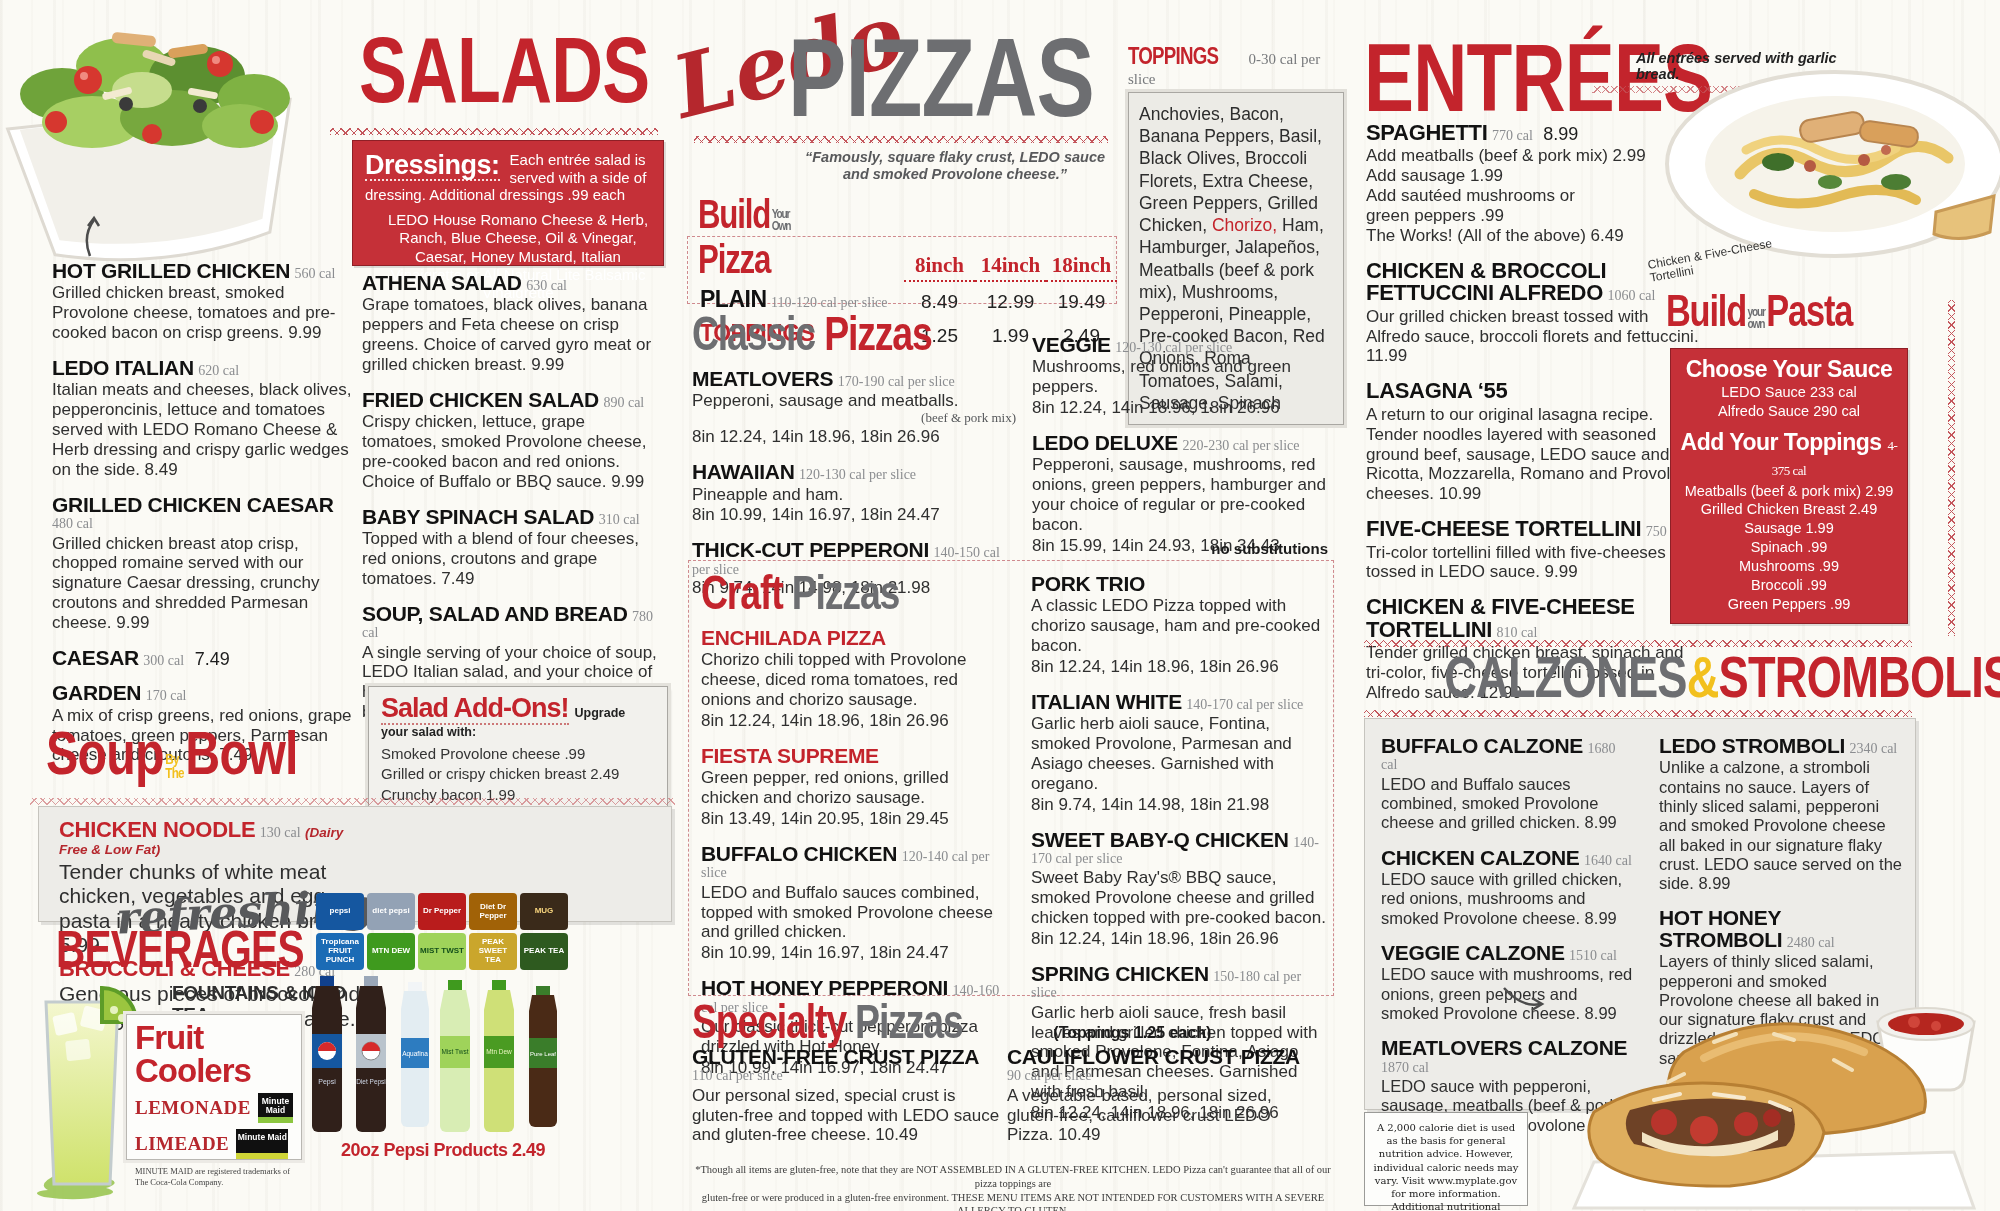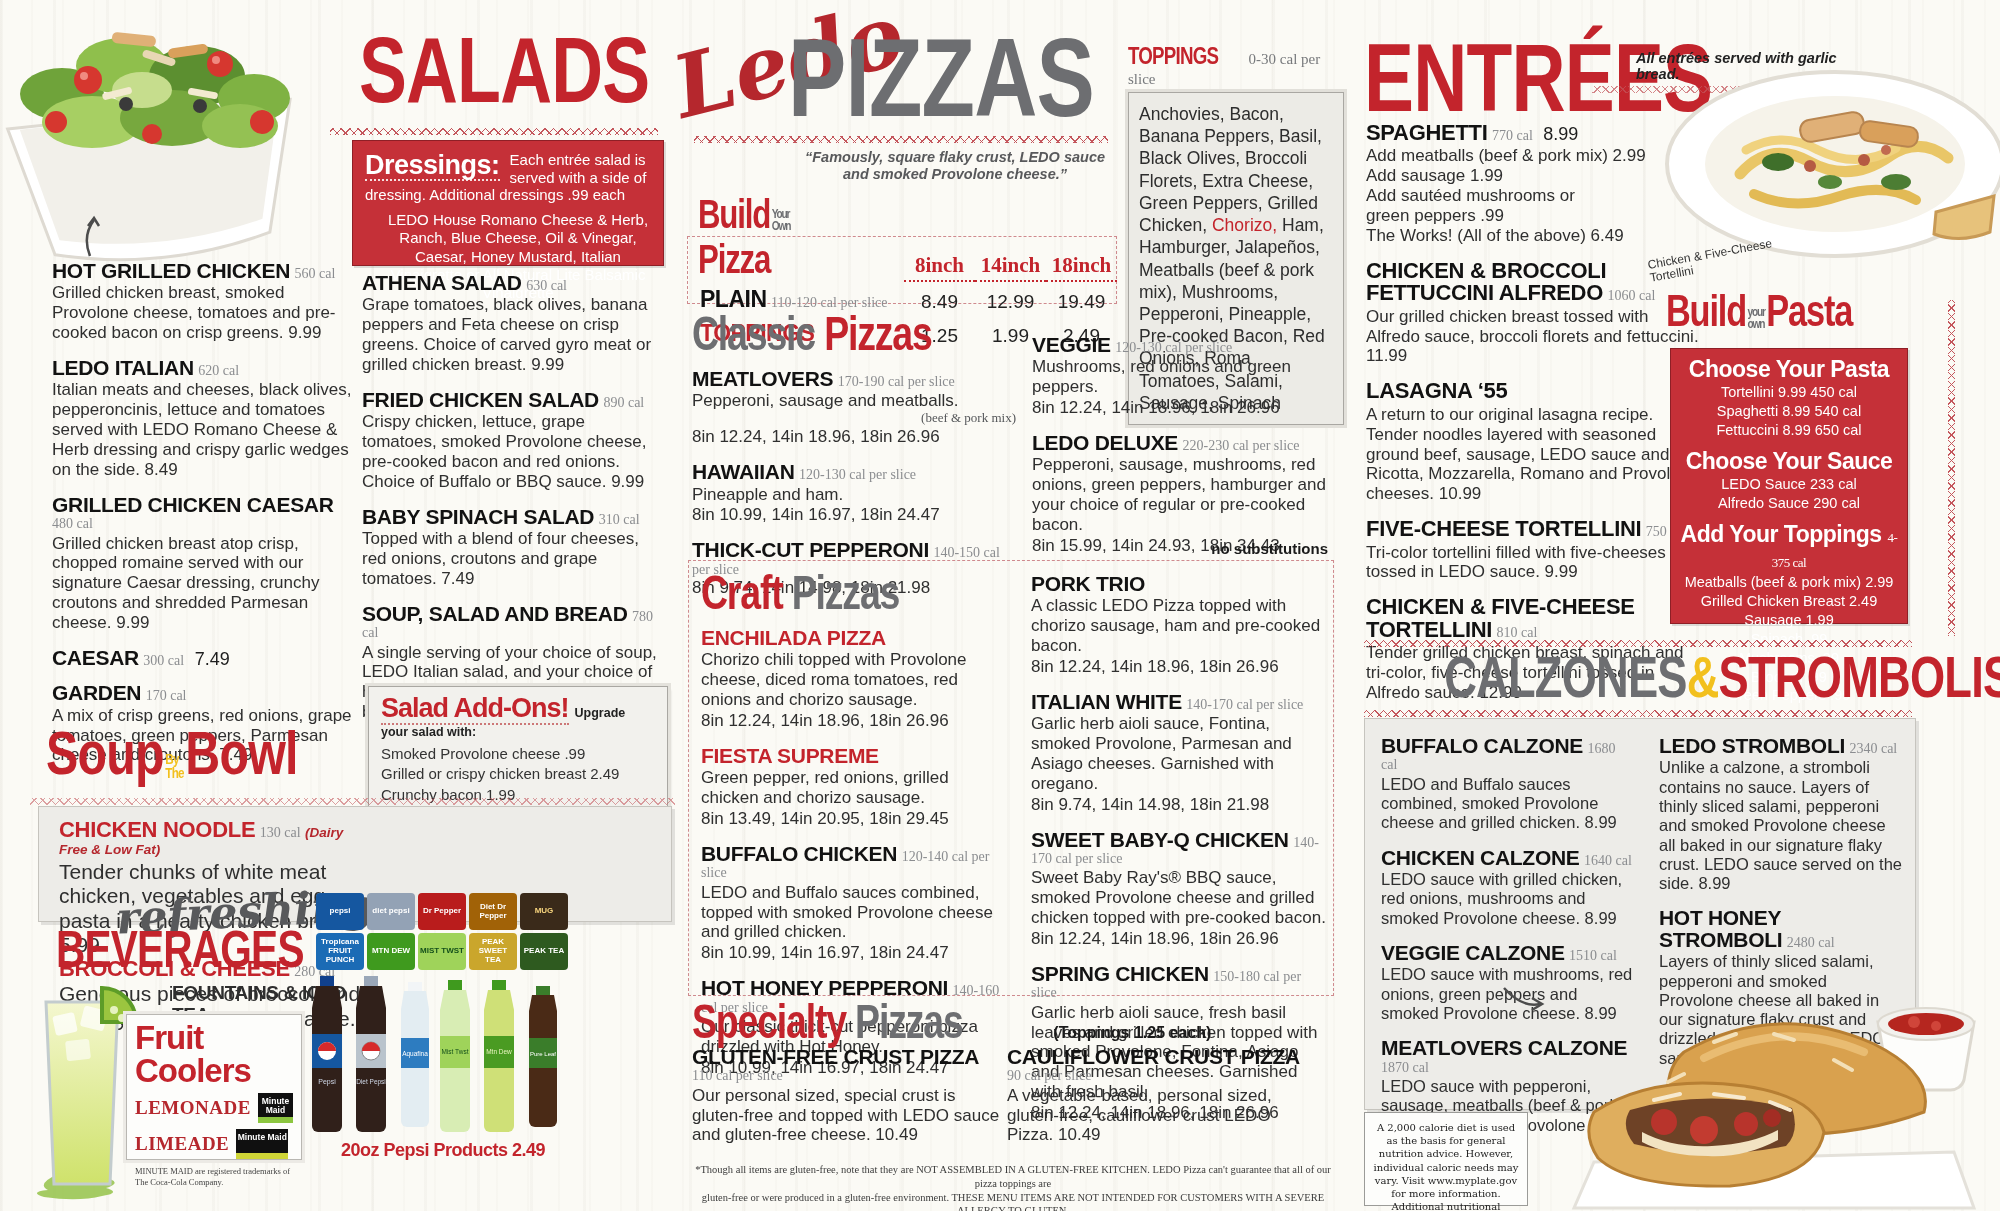--- a/index.html
+++ b/index.html
@@ -671,26 +671,20 @@
 Tortellini</div>
 
   <div class="abs" style="left:1666px;top:286px">
     <span class="bt1 cond" style="font-size:44px"><span>Build</span><span class="stack" style="font-size:13px">
           <span>your</span>
           <span>own</span>
         </span><span>Pasta</span></span>
   </div>
   <div class="abs redbox" id="pasta-box">
 
-      <div class="psec">
-        <div class="pst"><span>Choose Your Pasta</span> </div>
-        <div class="pbody">Tortellini 9.99 450 cal
-Spaghetti 8.99 540 cal
-Fettuccini 8.99 650 cal</div>
-      </div>
 
       <div class="psec">
         <div class="pst"><span>Choose Your Sauce</span> </div>
         <div class="pbody">LEDO Sauce 233 cal
 Alfredo Sauce 290 cal</div>
       </div>
 
       <div class="psec">
         <div class="pst"><span>Add Your Toppings</span> <span class="pcal">4-375 cal</span></div>
         <div class="pbody">Meatballs (beef &amp; pork mix) 2.99

